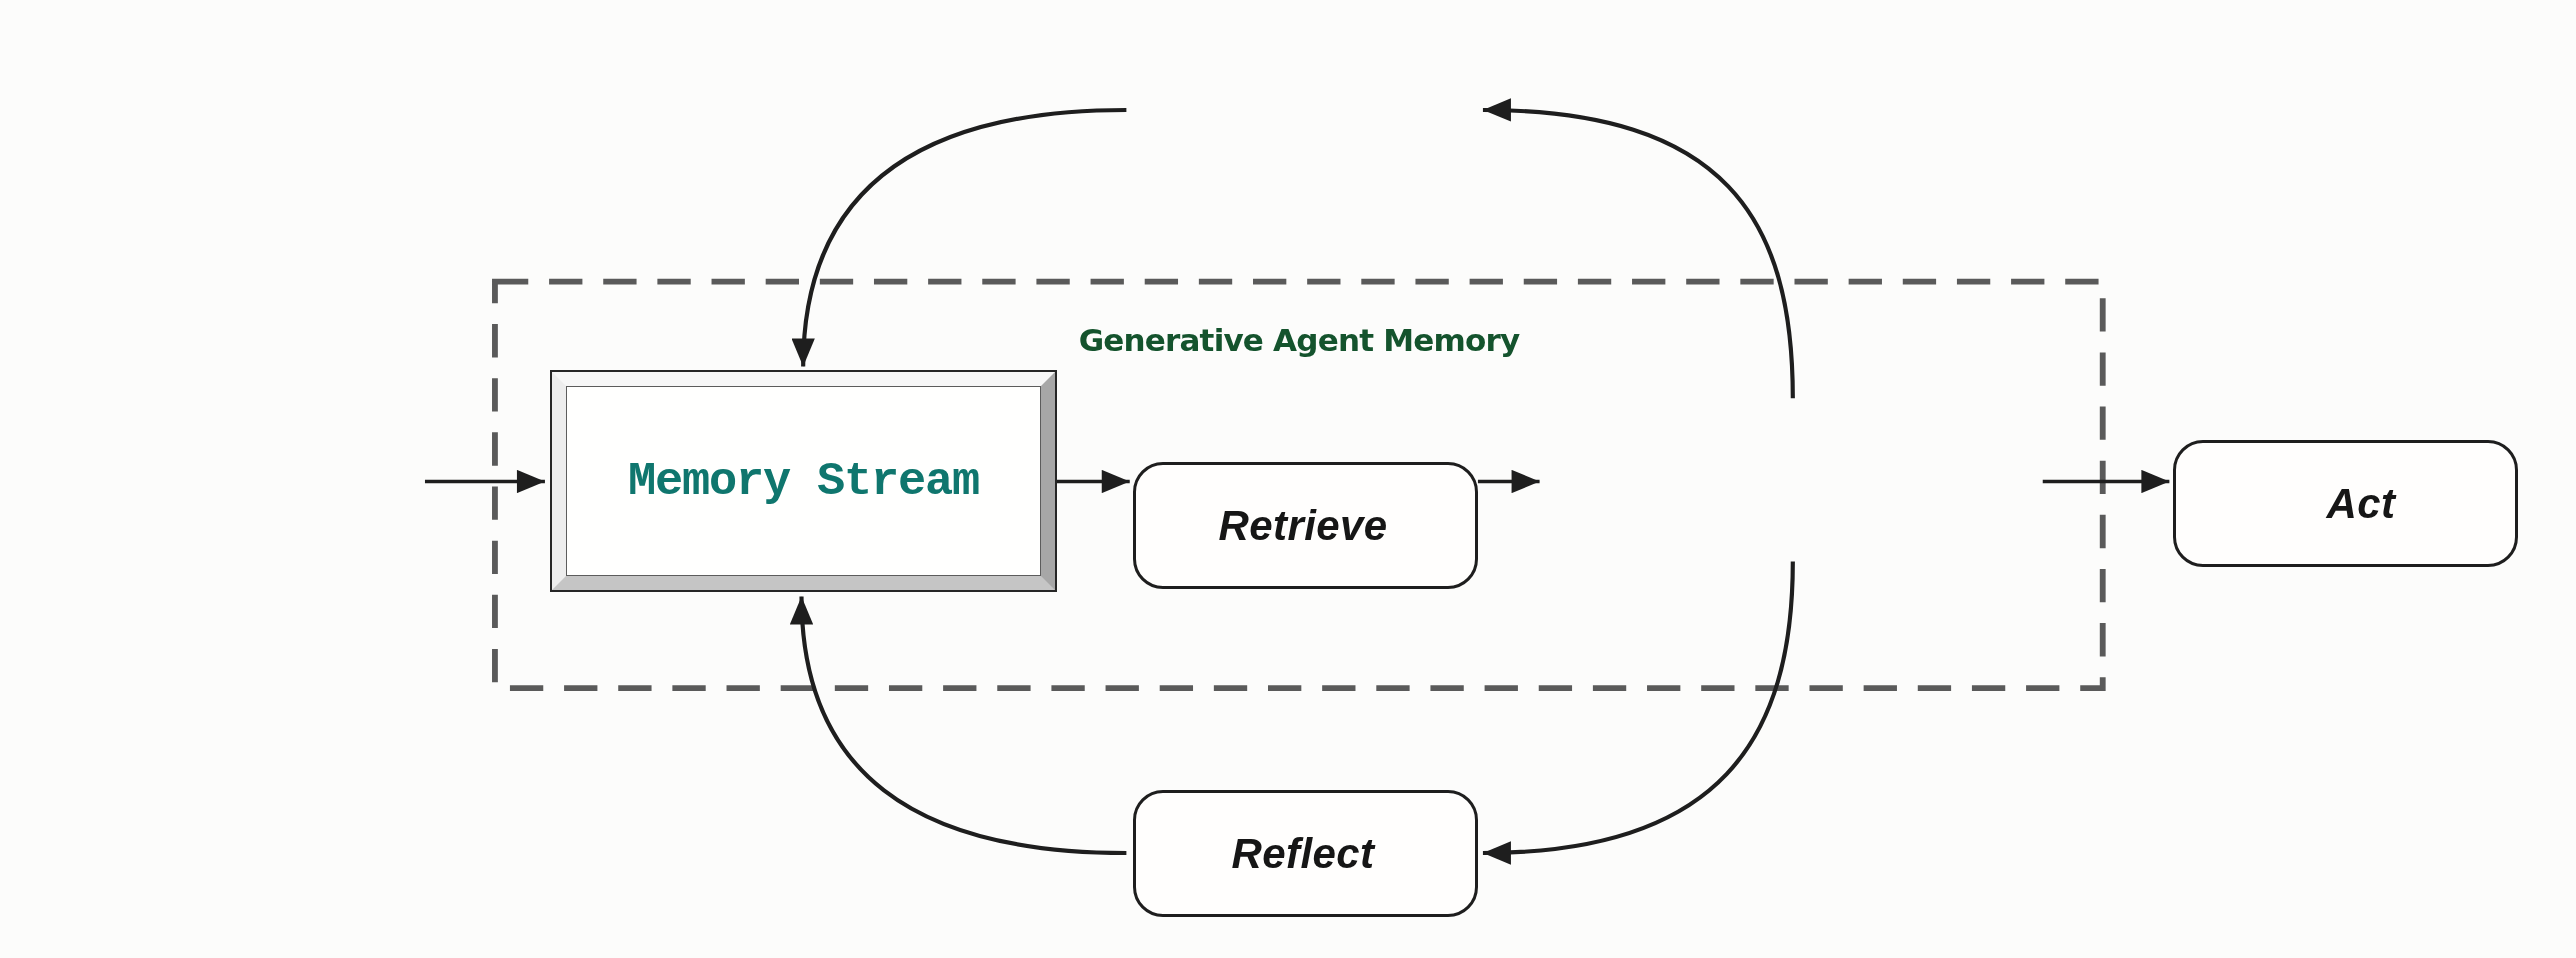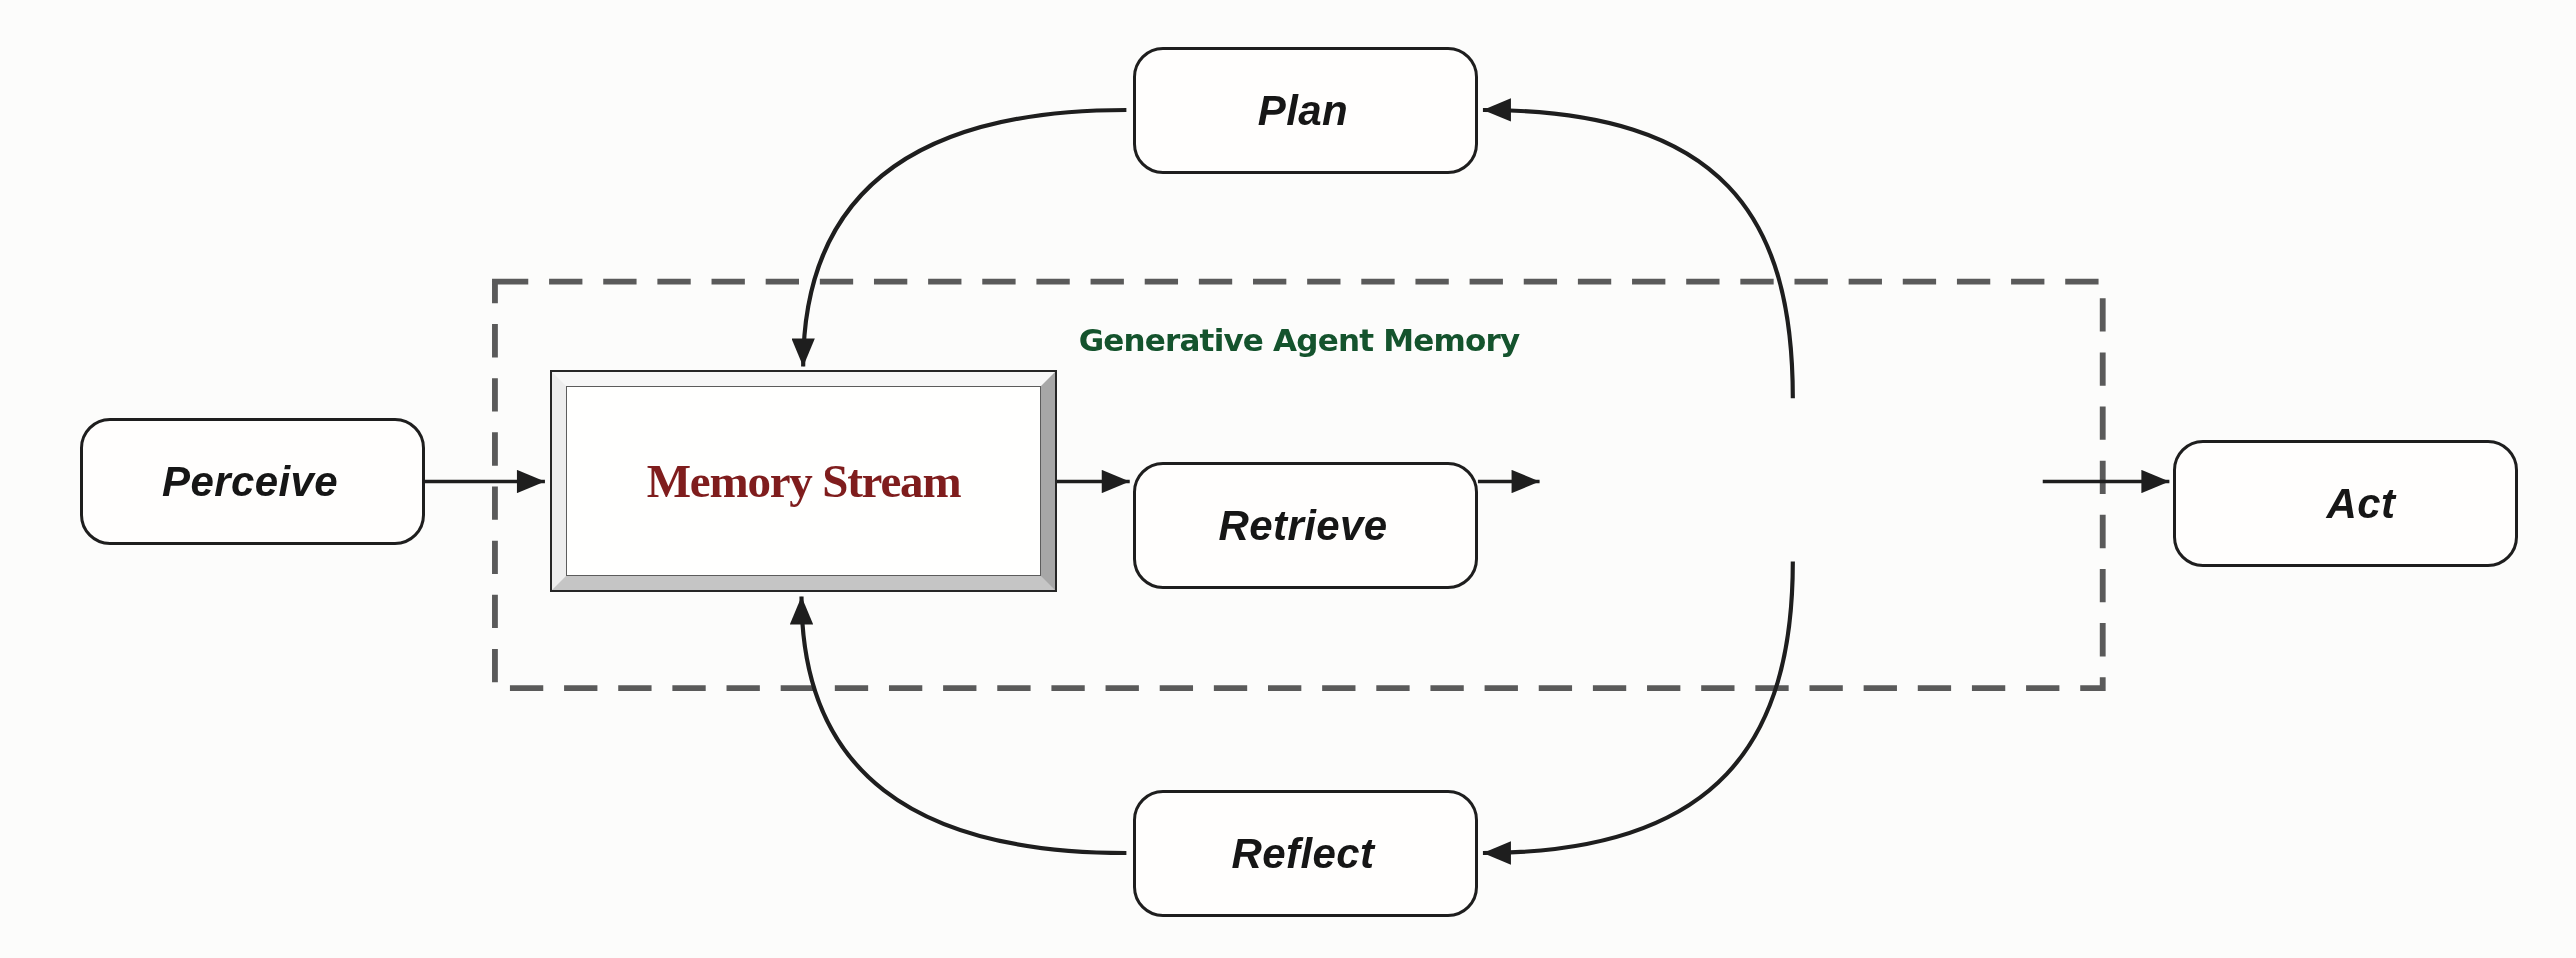--- a/index.html
+++ b/index.html
@@ -30,22 +30,22 @@
     position:absolute;inset:0;box-sizing:border-box;
     border:14px solid;
     border-color:#f7f7f7 #a7a7a7 #c5c5c5 #ededed;
   }
   .inner3d{
     position:absolute;inset:0;box-sizing:border-box;
     border:1.7px solid #5c5c5c;background:#fffffe;
     display:flex;align-items:center;justify-content:center;
   }
   .blabel{
-    font-family:Liberation Serif, serif;
-    font-weight:800;color:#7f1d1d;white-space:nowrap;
+    font-family:Liberation Mono, monospace;
+    font-weight:800;color:#0f766e;white-space:nowrap;
   }
   .blabel.ms{font-size:47px;letter-spacing:-1.2px;}
   .blabel.rm{font-size:37px;letter-spacing:-1.2px;}
 
   .zone-title{
     position:absolute;left:966px;top:322px;width:666px;
     text-align:center;
     font-family:"DejaVu Sans","Liberation Sans",sans-serif;
     font-weight:800;font-size:31px;letter-spacing:-0.8px;color:#14532d;
   }
@@ -70,27 +70,21 @@
     <path d="M 2452,578 H 2604" stroke="#1e1e1e" stroke-width="4" fill="none" marker-end="url(#ah)"></path>
 
     <path d="M 2152,478 C 2152,262 2070,132 1780,132" stroke="#1e1e1e" stroke-width="5" fill="none" marker-end="url(#ah)"></path>
     <path d="M 1352,132 C 1092,132 964,236 964,440" stroke="#1e1e1e" stroke-width="5" fill="none" marker-end="url(#ah)"></path>
     <path d="M 2152,674 C 2152,888 2064,1024 1780,1024" stroke="#1e1e1e" stroke-width="5" fill="none" marker-end="url(#ah)"></path>
     <path d="M 1352,1024 C 1096,1024 962,926 962,716" stroke="#1e1e1e" stroke-width="5" fill="none" marker-end="url(#ah)"></path>
   </svg>
 
   <div class="zone-title">Generative Agent Memory</div>
 
-  <div class="rbox" style="left:80px;top:418px;">
-    <span class="rlabel">Perceive</span>
-  </div>
 
-  <div class="rbox" style="left:1133px;top:47px;">
-    <span class="rlabel">Plan</span>
-  </div>
 
   <div class="rbox" style="left:1133px;top:418px;margin-top:44px;">
     <span class="rlabel">Retrieve</span>
   </div>
 
   <div class="rbox" style="left:2173px;top:440px;padding-left:36px;">
     <span class="rlabel">Act</span>
   </div>
 
   <div class="rbox" style="left:1133px;top:790px;">

